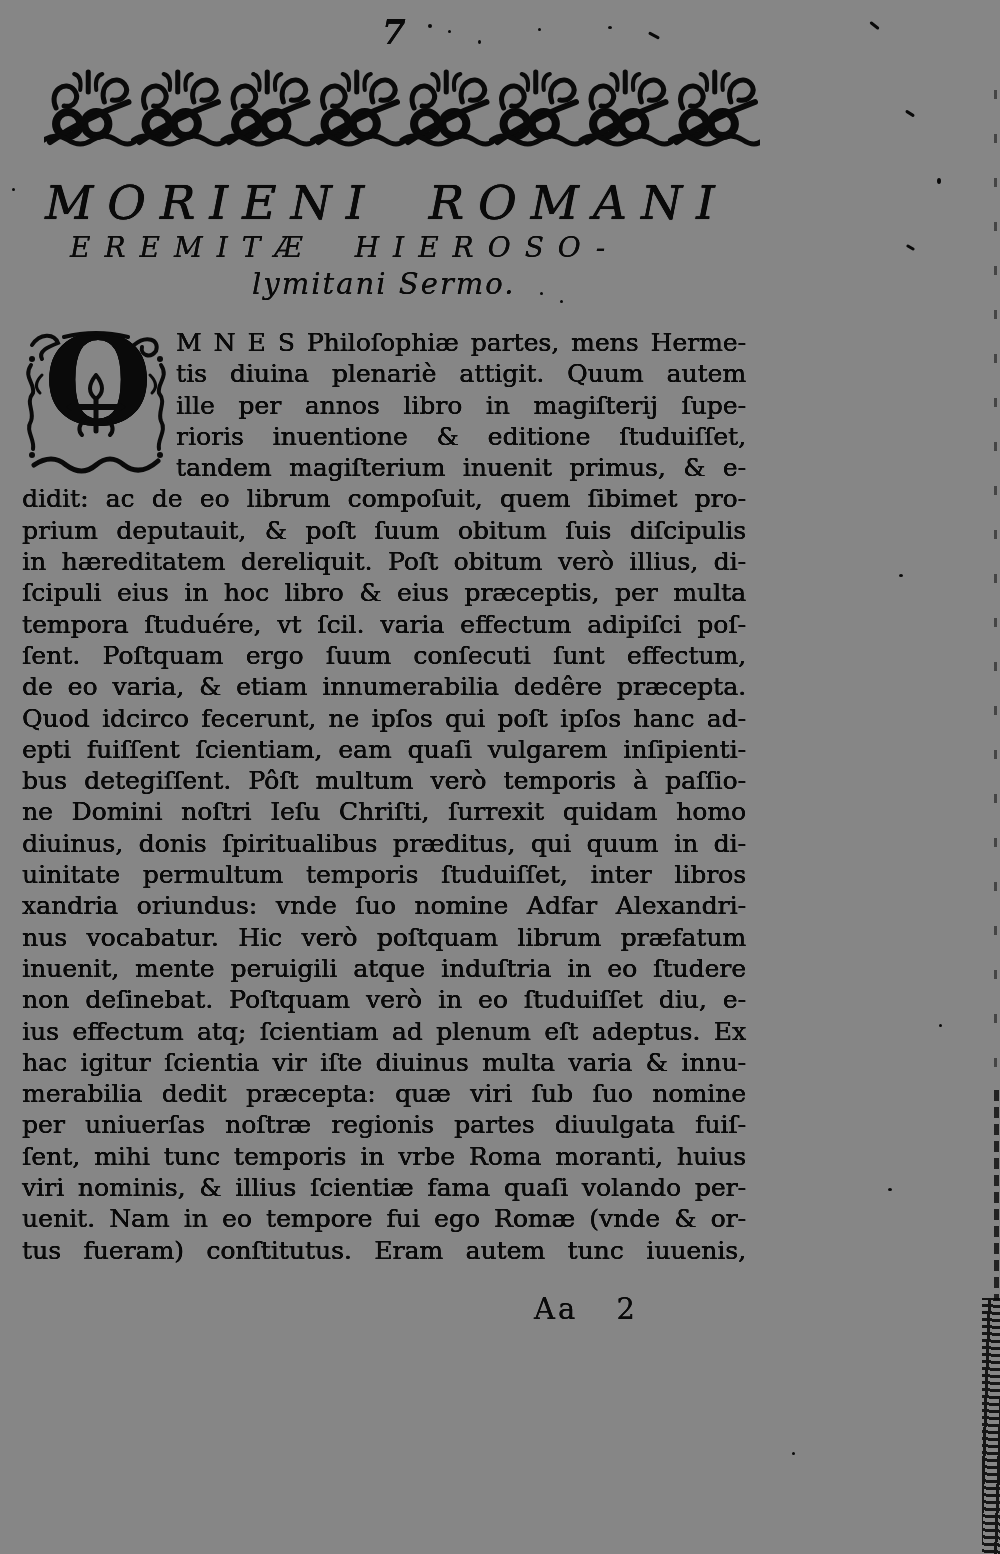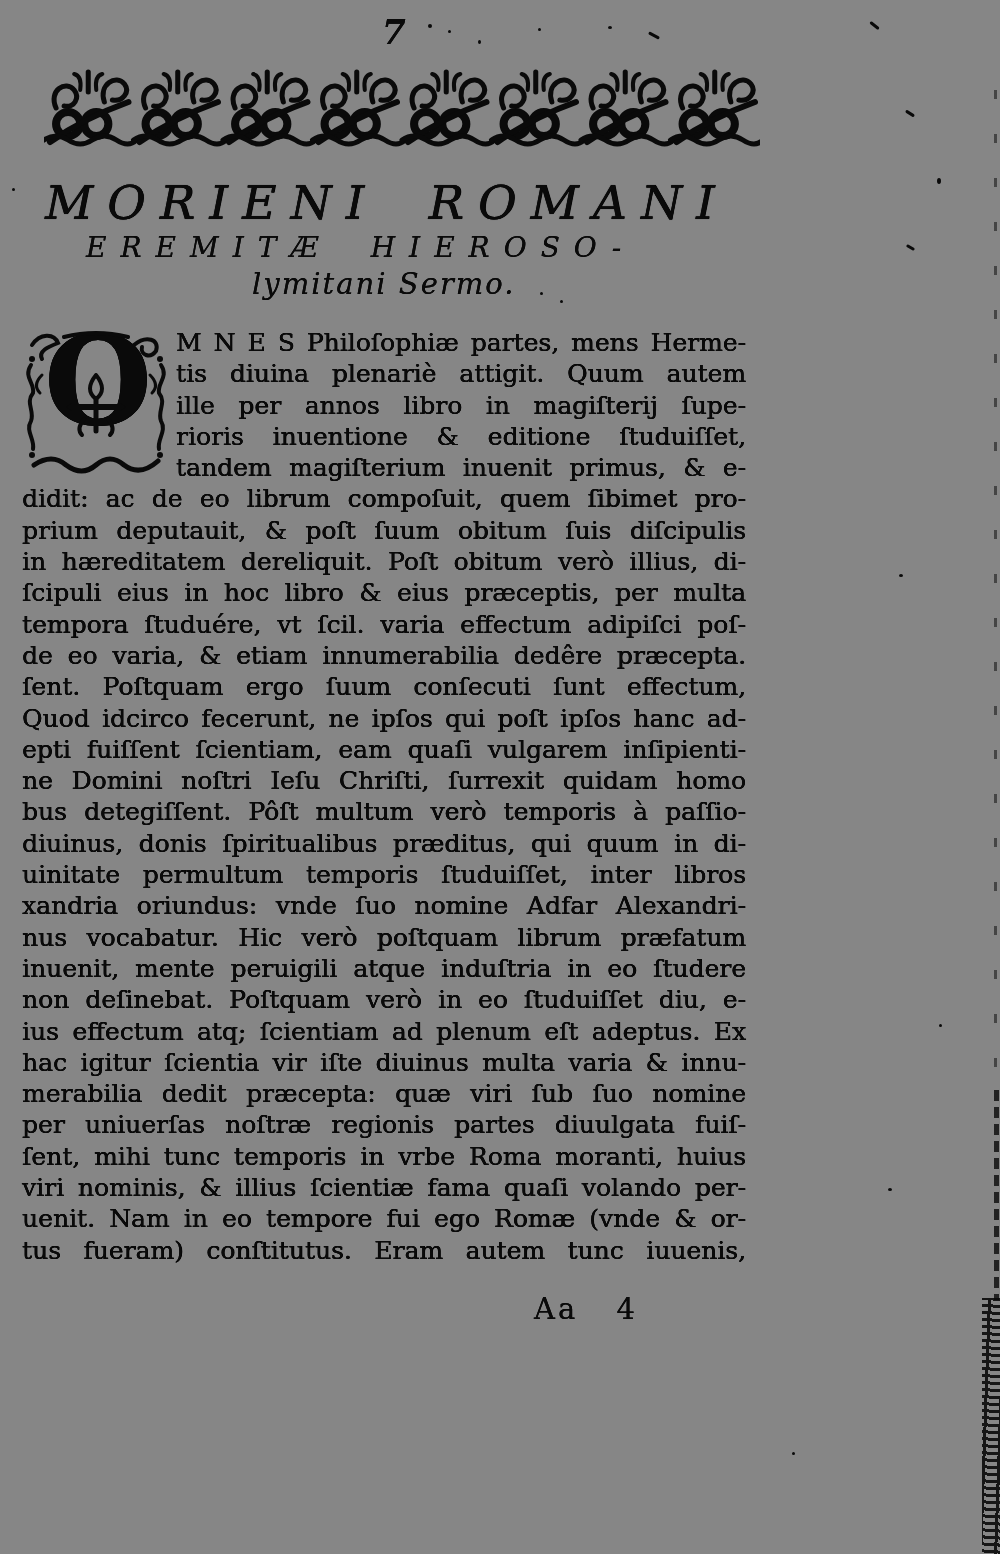--- a/index.html
+++ b/index.html
@@ -24,21 +24,21 @@
   .headpiece { position: absolute; top: 64px; left: 44px; width: 716px; height: 86px; }
 
   
   .title-1 {
     position: absolute; top: 158px; left: 28px; width: 730px; margin: 17px;
     font-size: 47px; font-style: italic; font-weight: normal;
     letter-spacing: 0.30em; word-spacing: 0.45em; white-space: nowrap;
     text-shadow: 0 0 0.7px #000, 0.4px 0 0 #000;
   }
   .title-2 {
-    position: absolute; top: 231px; left: 86px;
+    position: absolute; top: 231px; left: 70px;
     font-size: 28px; font-style: italic;
     letter-spacing: 0.50em; word-spacing: 0.55em; white-space: nowrap;
     text-shadow: 0 0 0.6px #000;
   }
   .title-3 {
     position: absolute; top: 267px; left: 252px;
     font-size: 29px; font-style: italic;
     letter-spacing: 0.07em; white-space: nowrap;
     text-shadow: 0 0 0.6px #000;
   }
@@ -187,44 +187,44 @@
         <div class="line">ille per annos libro in magiſterij ſupe-</div>
         <div class="line">rioris inuentione &amp; editione ſtuduiſſet,</div>
         <div class="line">tandem magiſterium inuenit primus, &amp; e-</div>
       </div>
     <div>
         <div class="line">didit: ac de eo librum compoſuit, quem ſibimet pro-</div>
         <div class="line">prium deputauit, &amp; poſt ſuum obitum ſuis diſcipulis</div>
         <div class="line">in hæreditatem dereliquit. Poſt obitum verò illius, di-</div>
         <div class="line">ſcipuli eius in hoc libro &amp; eius præceptis, per multa</div>
         <div class="line">tempora ſtuduére, vt ſcil. varia effectum adipiſci poſ-</div>
+        <div class="line">ſent. Poſtquam ergo ſuum conſecuti ſunt effectum,</div>
         <div class="line">de eo varia, &amp; etiam innumerabilia dedêre præcepta.</div>
-        <div class="line">ſent. Poſtquam ergo ſuum conſecuti ſunt effectum,</div>
         <div class="line">Quod idcirco fecerunt, ne ipſos qui poſt ipſos hanc ad-</div>
         <div class="line">epti fuiſſent ſcientiam, eam quaſi vulgarem inſipienti-</div>
+        <div class="line">bus detegiſſent. Pôſt multum verò temporis à paſſio-</div>
         <div class="line">ne Domini noſtri Ieſu Chriſti, ſurrexit quidam homo</div>
-        <div class="line">bus detegiſſent. Pôſt multum verò temporis à paſſio-</div>
         <div class="line">diuinus, donis ſpiritualibus præditus, qui quum in di-</div>
         <div class="line">uinitate permultum temporis ſtuduiſſet, inter libros</div>
         <div class="line">xandria oriundus: vnde ſuo nomine Adfar Alexandri-</div>
         <div class="line">nus vocabatur. Hic verò poſtquam librum præfatum</div>
         <div class="line">inuenit, mente peruigili atque induſtria in eo ſtudere</div>
         <div class="line">non deſinebat. Poſtquam verò in eo ſtuduiſſet diu, e-</div>
         <div class="line">ius effectum atq; ſcientiam ad plenum eſt adeptus. Ex</div>
         <div class="line">hac igitur ſcientia vir iſte diuinus multa varia &amp; innu-</div>
         <div class="line">merabilia dedit præcepta: quæ viri ſub ſuo nomine</div>
         <div class="line">per uniuerſas noſtræ regionis partes diuulgata fuiſ-</div>
         <div class="line">ſent, mihi tunc temporis in vrbe Roma moranti, huius</div>
         <div class="line">viri nominis, &amp; illius ſcientiæ fama quaſi volando per-</div>
         <div class="line">uenit. Nam in eo tempore fui ego Romæ (vnde &amp; or-</div>
         <div class="line">tus fueram) conſtitutus. Eram autem tunc iuuenis,</div>
       </div>
   </div>
 
-  <div class="signature">Aa 4</div>
+  <div class="signature">Aa 2</div>
 
   <div class="edge-dash-top"></div>
   <div class="edge-dash-mid"></div>
   <div class="edge-band-bottom"></div>
   <div class="speck s1"></div>
   <div class="speck s2"></div>
   <div class="speck s3"></div>
   <div class="speck s4"></div>
   <div class="speck s5"></div>
   <div class="speck s6"></div>

